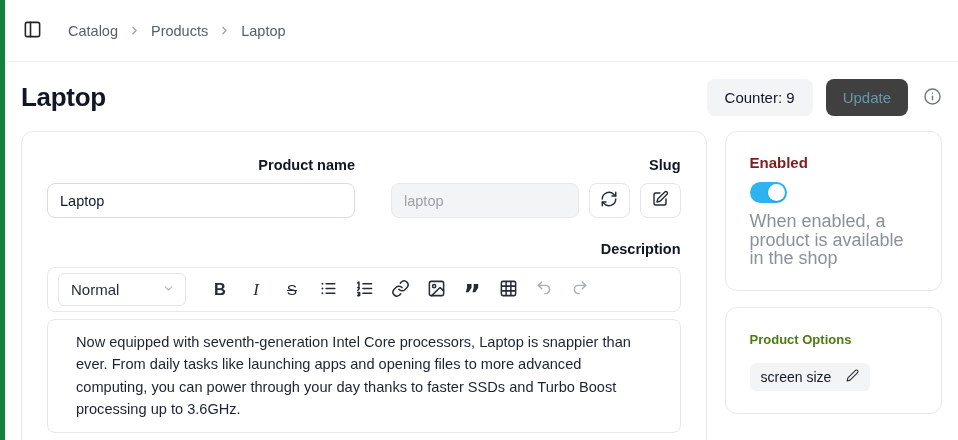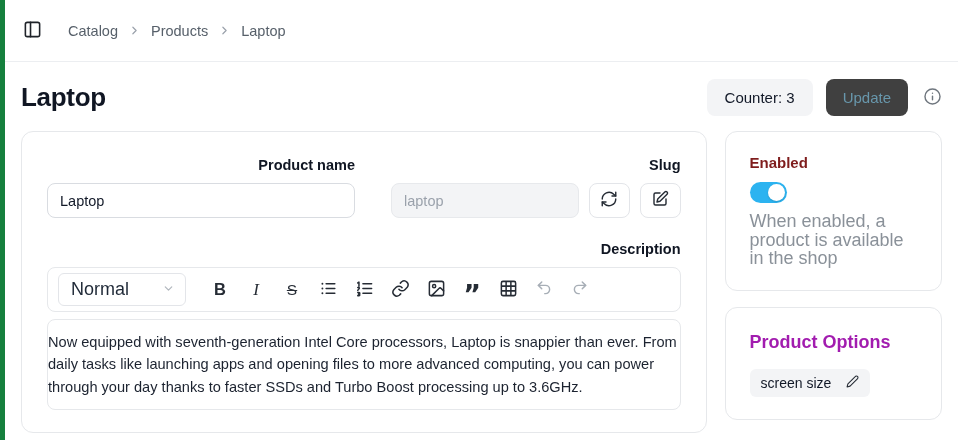--- a/index.html
+++ b/index.html
@@ -57,51 +57,51 @@
   }
 
   
   .editor-toolbar {
     height: 45px; border: 1px solid #e6e8eb; border-radius: 8px;
     display: flex; align-items: center; padding: 0 9px; margin-bottom: 7px;
   }
   .style-select {
     width: 128px; height: 33px; border: 1px solid #e3e5e9; border-radius: 6px;
     display: flex; align-items: center; justify-content: space-between;
-    padding: 0 10px 0 12px; font-size: 18px; color: #1f2937; margin: 0 16px 0 1px; cursor: pointer; background:#fff;
+    padding: 0 10px 0 12px; font-size: 15px; color: #1f2937; margin: 0 16px 0 1px; cursor: pointer; background:#fff;
   }
   .tool {
     width: 30px; height: 30px; margin: 0 3px; background: none; border: none; border-radius: 6px;
     display: grid; place-items: center; cursor: pointer; color: #262c35;
   }
   .tool svg { stroke: #262c35; }
   .tool.muted svg { stroke: #a7aeb6; }
   .glyph-b { font-size: 16.5px; font-weight: 700; color: #262c35; font-family: "Liberation Sans", sans-serif; }
   .glyph-i { font-size: 17px; font-style: italic; font-weight: 500; font-family: "Liberation Serif", serif; color: #262c35; }
   .glyph-s { font-size: 15.5px; font-weight: 500; text-decoration: line-through; color: #262c35; }
   .glyph-q { font-size: 27px; font-weight: 600; color: #262c35; line-height: 10px; position: relative; top: 5px; font-family: "DejaVu Sans", sans-serif; }
   .editor-content {
-    border: 1px solid #e6e8eb; border-radius: 8px; padding: 11px 0;
+    border: 1px solid #e6e8eb; border-radius: 8px; padding: 11px 28px;
     font-size: 14.6px; line-height: 22.4px; color: #1c2330; min-height: 83px;
   }
 
   
   .side { width: 219px; display: flex; flex-direction: column; gap: 16px; }
   .side-card { padding: 22px 24px; }
   .side-label { font-size: 15px; font-weight: 600; color: #7f1d1d; }
   .toggle {
     width: 37px; height: 21px; border-radius: 11px; background: #2cb3f0;
     position: relative; margin: 11px 0 9px; cursor: pointer; border: none; display: block;
   }
   .toggle .knob {
     position: absolute; top: 2px; right: 2px; width: 17px; height: 17px;
     border-radius: 50%; background: #fff; box-shadow: 0 1px 2px rgba(0,0,0,.15);
   }
   .help-text { font-size: 18px; line-height: 18.5px; color: #8a9199; }
-  .options-title { font-size: 18px; font-weight: 700; color: #a21caf; margin: 2px 0 16px; }
+  .options-title { font-size: 13px; font-weight: 700; color: #4d7c0f; margin: 2px 0 16px; }
   .tags { display: flex; flex-direction: column; gap: 8px; align-items: flex-start; }
   .tag {
     display: inline-flex; align-items: center; gap: 15px; background: #f3f4f6;
     border: none; border-radius: 6px; padding: 6px 11px; font-family: inherit;
     font-size: 14px; color: #111827; cursor: pointer;
   }
 </style>
 </head>
 <body>
 
@@ -131,21 +131,21 @@
       </span>
       <span class="crumb">Laptop</span>
     </nav>
   </div>
 
   <div class="main">
 
     <div class="title-row">
       <h1 class="page-title">Laptop</h1>
       <div class="actions">
-        <button class="btn btn-counter">Counter: 3</button>
+        <button class="btn btn-counter">Counter: 9</button>
         <button class="btn btn-update">Update</button>
         <button class="icon-plain btn-info">
           <span>
             <svg width="19" height="19" viewBox="0 0 24 24" fill="none" stroke="#6f767e" stroke-width="1.8" stroke-linecap="round">
                 <circle cx="12" cy="12" r="9.5"></circle>
                 <path d="M12 16.2v-4.7"></path>
                 <path d="M12 8h.01"></path>
               </svg>
           </span>
         </button>

